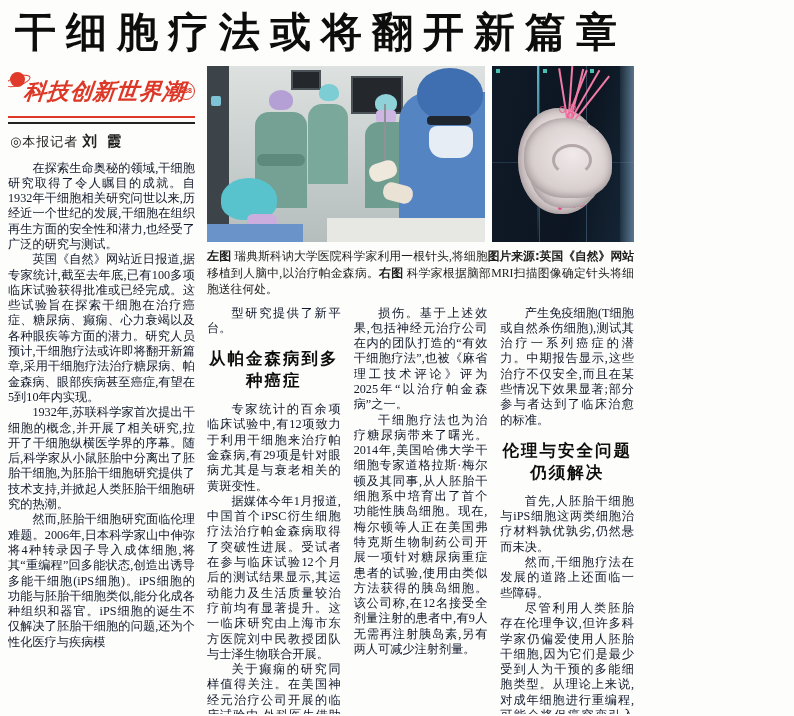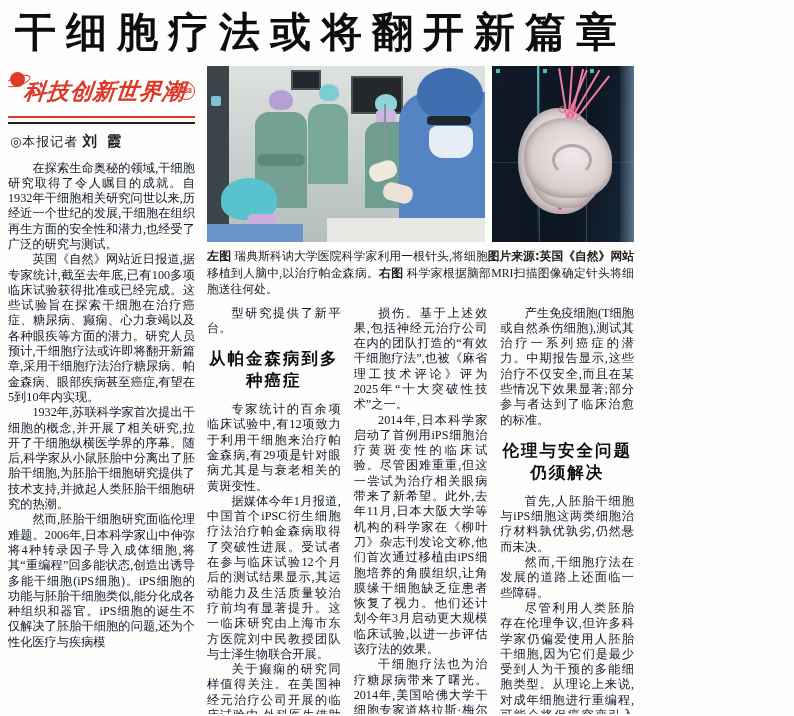--- a/index.html
+++ b/index.html
@@ -215,22 +215,21 @@
 
       <div class="cols3">
         <div class="tcol">
           <p class="para">型研究提供了新平台。</p>
           <h2 class="sec-head">从帕金森病到多种癌症</h2>
           <p class="para">专家统计的百余项临床试验中,有12项致力于利用干细胞来治疗帕金森病,有29项是针对眼病尤其是与衰老相关的黄斑变性。</p>
           <p class="para">据媒体今年1月报道,中国首个iPSC衍生细胞疗法治疗帕金森病取得了突破性进展。受试者在参与临床试验12个月后的测试结果显示,其运动能力及生活质量较治疗前均有显著提升。这一临床研究由上海市东方医院刘中民教授团队与士泽生物联合开展。</p>
           <p class="para">关于癫痫的研究同样值得关注。在美国神经元治疗公司开展的临床试验中,外科医生借助干细胞疗法,将干细胞整合到15名癫痫患者的神经回路中。移植一年后,其中两名参与者严重癫痫发作的频率几乎降至零,且效果已经持续了两年。其他大多数参与者的癫痫发作频率也显著降低。该公司报告称,这一疗法没有明显副作用,也没有造成认知</p>
         </div>
         <div class="tcol">
-          <p class="para">损伤。基于上述效果,包括神经元治疗公司在内的团队打造的“有效干细胞疗法”,也被《麻省理工技术评论》评为2025年“十大突破性技术”之一。</p>
-          <p class="para">2014年,日本科学家启动了首例用iPS细胞治疗黄斑变性的临床试验。尽管困难重重,但这一尝试为治疗相关眼病带来了新希望。此外,去年11月,日本大阪大学等机构的科学家在《柳叶刀》杂志刊发论文称,他们首次通过移植由iPS细胞培养的角膜组织,让角膜缘干细胞缺乏症患者恢复了视力。他们还计划今年3月启动更大规模临床试验,以进一步评估该疗法的效果。</p>
+          <p class="para">损伤。基于上述效果,包括神经元治疗公司在内的团队打造的“有效干细胞疗法”,也被《麻省理工技术评论》评为2025年“以治疗帕金森病”之一。</p>
           <p class="para">干细胞疗法也为治疗糖尿病带来了曙光。2014年,美国哈佛大学干细胞专家道格拉斯·梅尔顿及其同事,从人胚胎干细胞系中培育出了首个功能性胰岛细胞。现在,梅尔顿等人正在美国弗特克斯生物制药公司开展一项针对糖尿病重症患者的试验,使用由类似方法获得的胰岛细胞。该公司称,在12名接受全剂量注射的患者中,有9人无需再注射胰岛素,另有两人可减少注射剂量。</p>
 
         </div>
         <div class="tcol">
           <p class="para">产生免疫细胞(T细胞或自然杀伤细胞),测试其治疗一系列癌症的潜力。中期报告显示,这些治疗不仅安全,而且在某些情况下效果显著;部分参与者达到了临床治愈的标准。</p>
           <h2 class="sec-head">伦理与安全问题仍须解决</h2>
           <p class="para">首先,人胚胎干细胞与iPS细胞这两类细胞治疗材料孰优孰劣,仍然悬而未决。</p>
           <p class="para">然而,干细胞疗法在发展的道路上还面临一些障碍。</p>
           <p class="para">尽管利用人类胚胎存在伦理争议,但许多科学家仍偏爱使用人胚胎干细胞,因为它们是最少受到人为干预的多能细胞类型。从理论上来说,对成年细胞进行重编程,可能会将促癌突变引入基因组。有些科学家认为,一旦选择iPS细胞,就等于给病人增加了额外的风险。不过,也有科学家认为,癌症风险更多是假设,而非真实存在的威胁。</p>
           <p class="para">此外,如何防止移植细胞出现排斥反应,尚未妥善解决。由iPS细胞或人胚胎干细胞产生的细胞系虽然使用方便,但患者通常需要接受免疫抑制治疗。而使用由患者自身皮肤或血液细胞重编程获得的细胞虽可避免这一需求,但生产此类细胞成本高昂,且需数周时间制备。</p>

